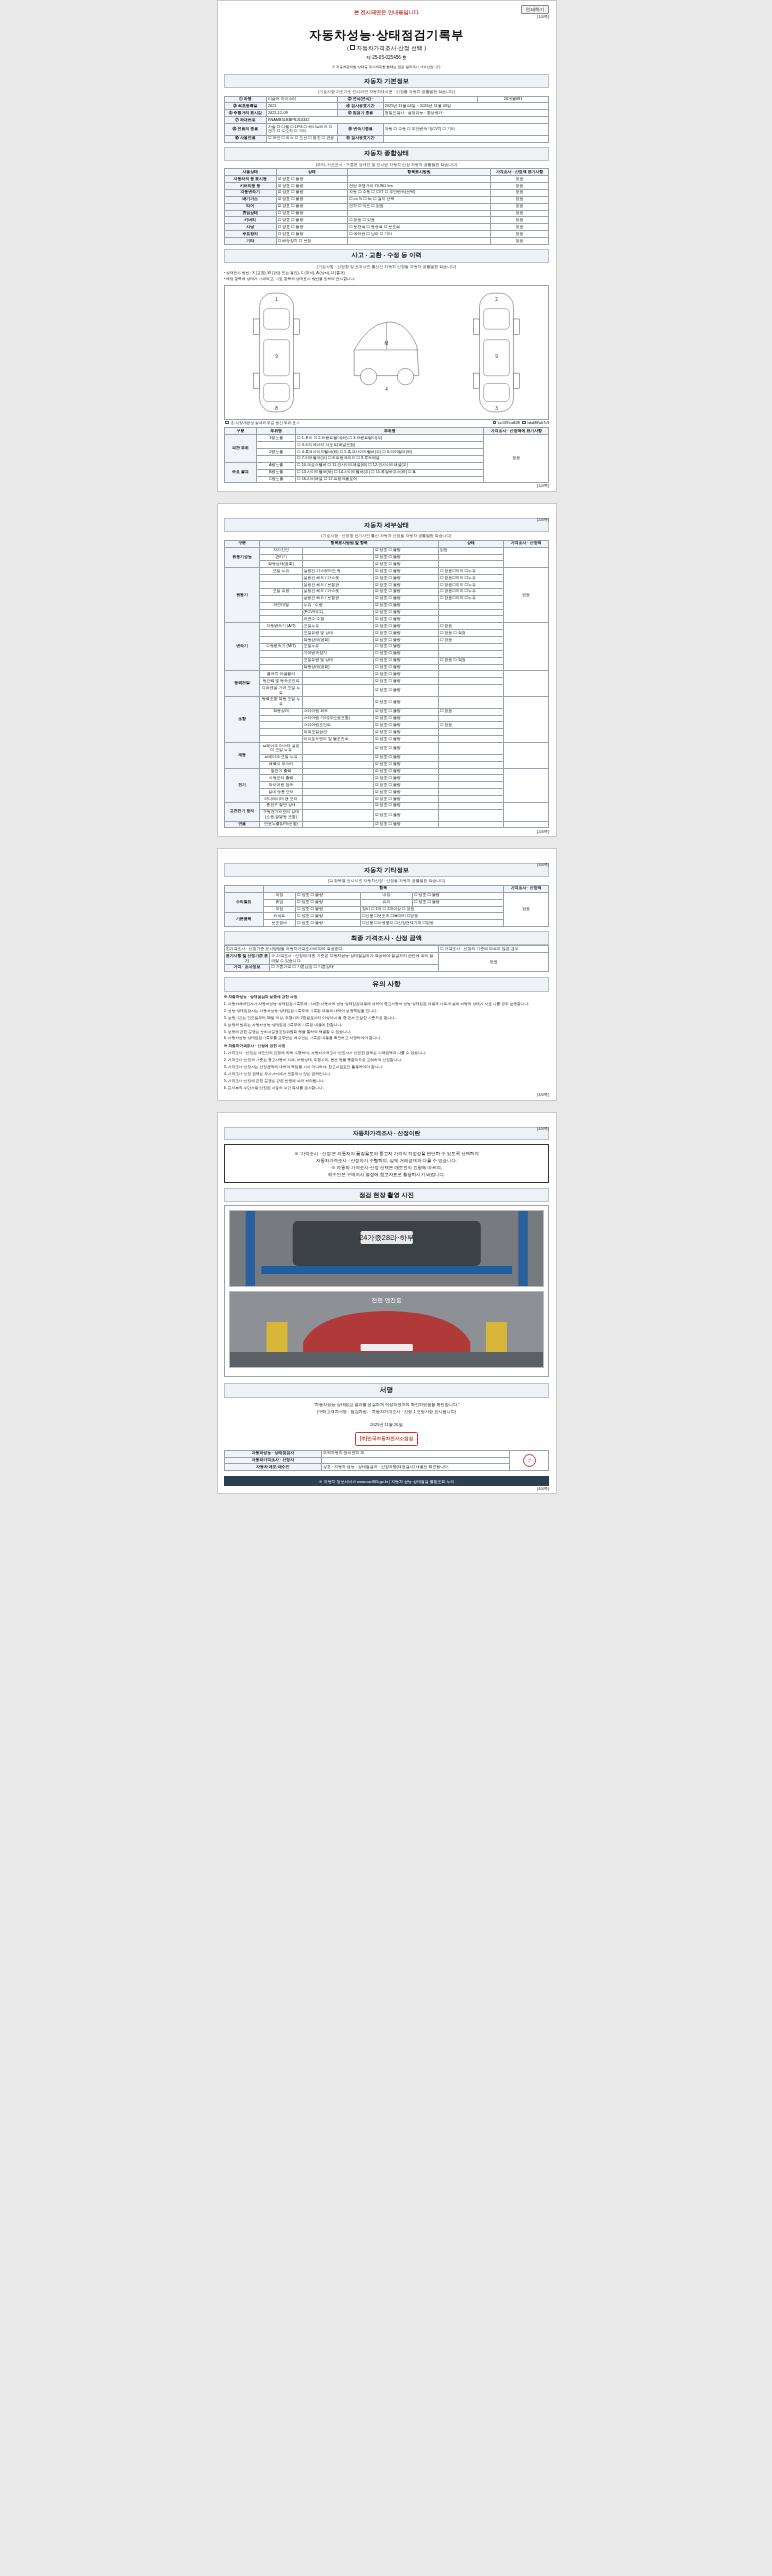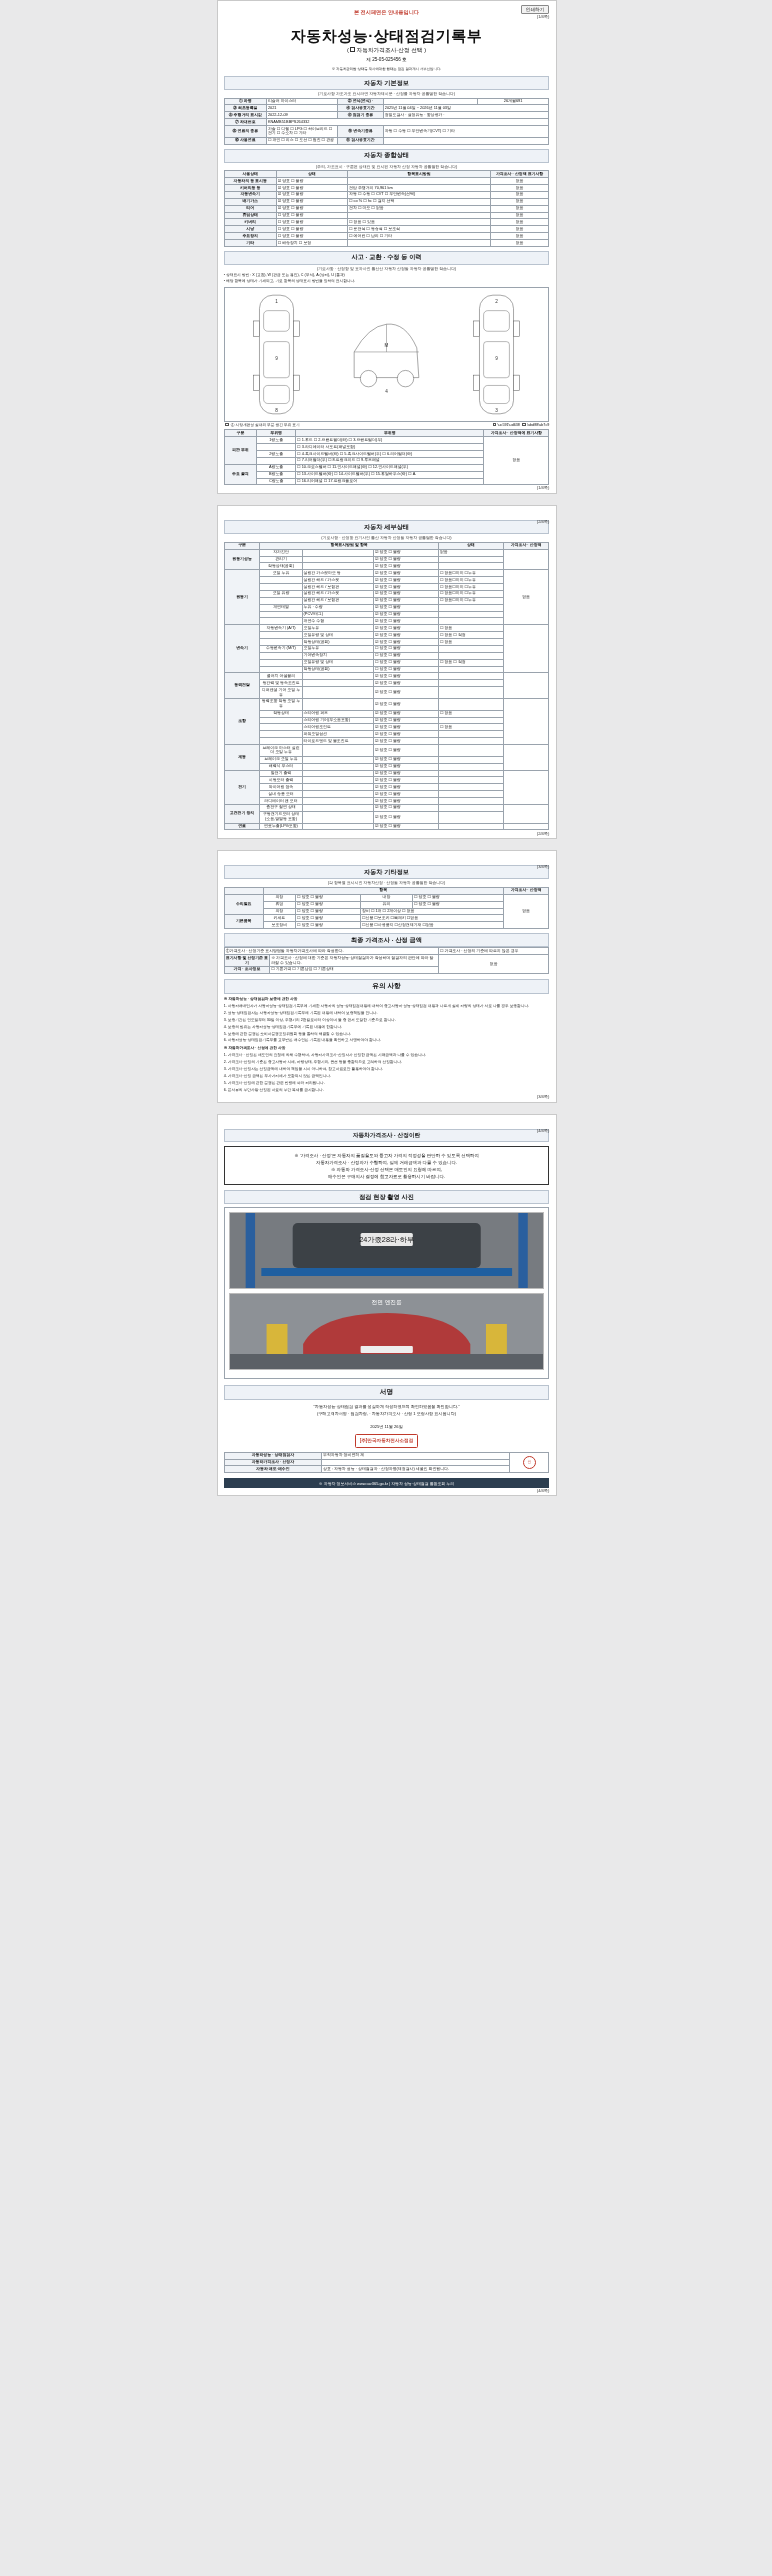--- a/index.html
+++ b/index.html
@@ -23,21 +23,21 @@
   .topbar .red { color:#c0392b; font-size:5.2px; font-weight:bold; }
   .print-btn {
     position:absolute; right:6.2px; top:4.1px;
     border:0.5px solid #888; background:#f2f2f2;
     font-size:4.6px; padding:1px 4.1px; border-radius:1px;
   }
   .pageno { position:absolute; right:6.2px; font-size:4.1px; color:#333; }
   .pageno.top { top:13.4px; }
   .pageno.bot { bottom:2.1px; }
   h1.doc-title {
-    text-align:center; font-size:15px; font-weight:bold; margin:8.2px 0 1px 0; letter-spacing:0.5px;
+    text-align:center; font-size:12px; font-weight:bold; margin:8.2px 0 1px 0; letter-spacing:0.5px;
   }
   .doc-sub { text-align:center; font-size:5.7px; margin-bottom:1px; }
   .doc-sub .box { display:inline-block; width:4.6px; height:4.6px; border:0.5px solid #333; margin-right:1.5px; vertical-align:-0.5px;}
   .doc-line { text-align:center; font-size:4.6px; margin:2.1px 0 5.2px 0; }
   .sec-title {
     text-align:center; font-size:6.2px; font-weight:bold;
     background:#eef2f7; border:0.5px solid #b9c3cf; padding:1.5px 0; margin:4.1px 0 0 0;
   }
   .sec-note { text-align:center; font-size:3.9px; color:#333; padding:1px 0 1.5px 0; }
   table.grid { width:100%; border-collapse:collapse; table-layout:fixed; }

